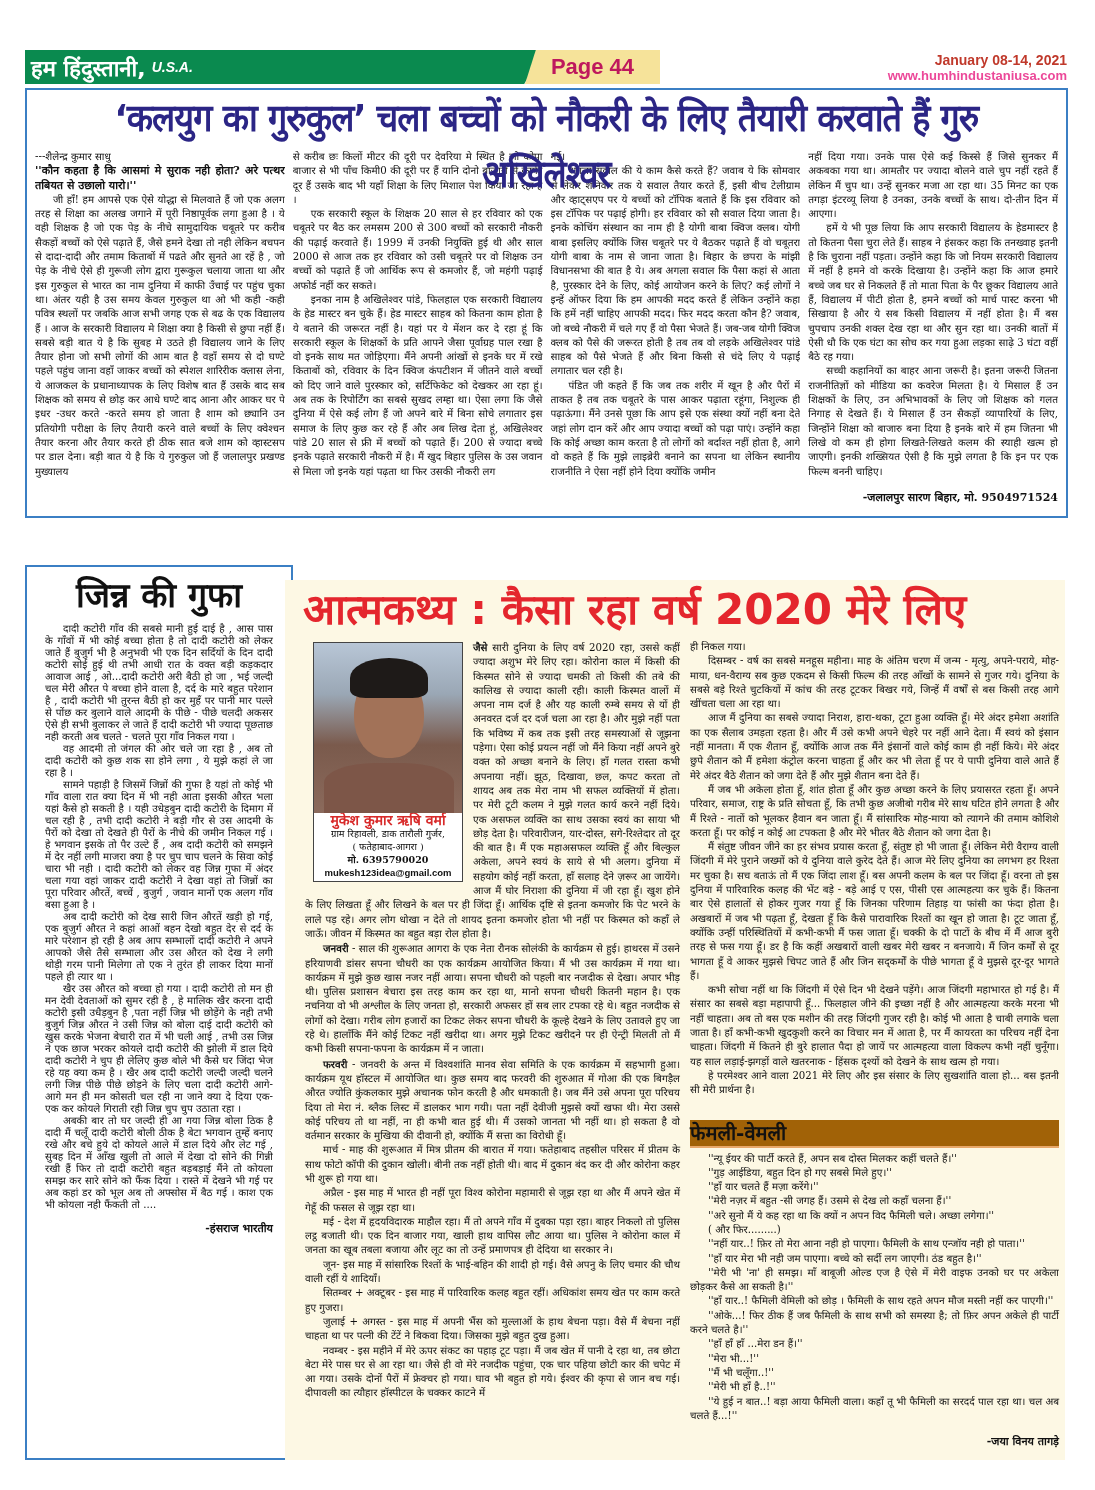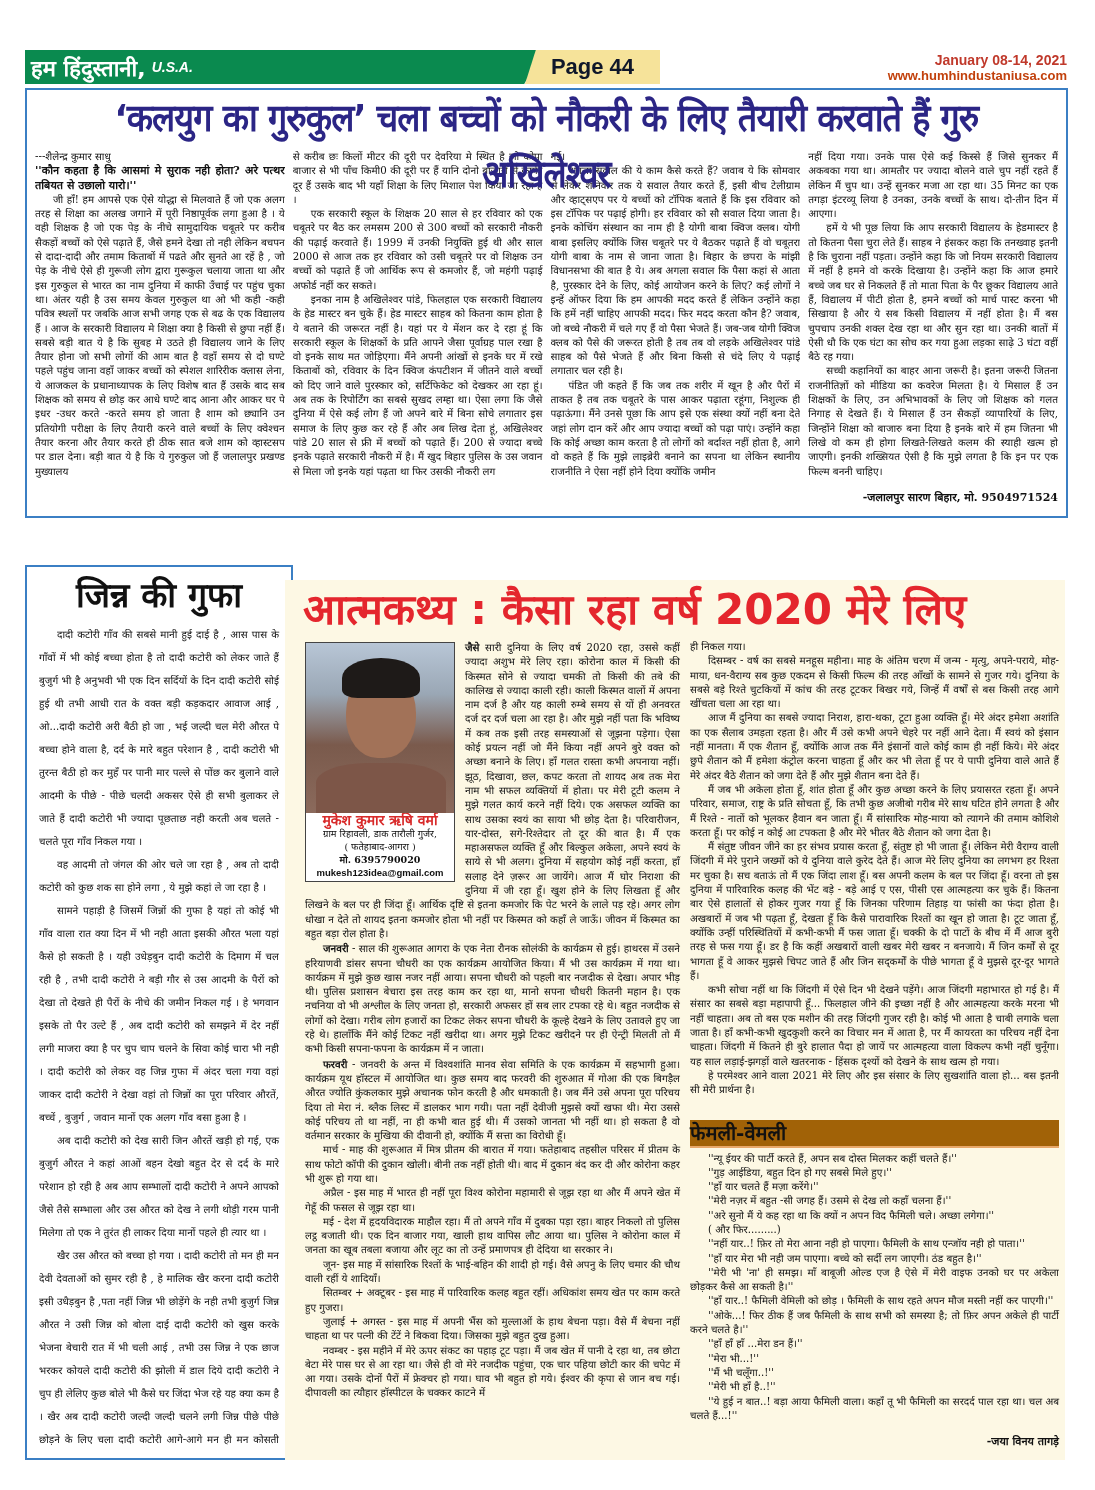--- a/index.html
+++ b/index.html
@@ -1,44 +1,44 @@
 <!DOCTYPE html>
 <html><head>
 <meta charset="utf-8">
 <style>
 *{box-sizing:border-box;margin:0;padding:0}
 body{width:1095px;height:1490px;background:#fff;font-family:"DejaVu Serif",serif;color:#111;position:relative;overflow:hidden}
 .masthead{position:absolute;left:25px;top:50px;width:620px;height:28px;display:flex}
 .mast-green{background:#0a8a4f;width:520px;height:34px;color:#fff;display:flex;align-items:center;padding-left:6px;clip-path:polygon(0 0,100% 0,96% 100%,0 100%)}
 .mast-title{font-family:"DejaVu Sans",sans-serif;font-weight:bold;font-size:22px}
 .mast-usa{font-family:"Liberation Sans",sans-serif;font-style:italic;font-weight:bold;font-size:14px;margin-left:6px}
-.mast-page{position:absolute;left:500px;top:0;width:135px;height:34px;background:#f6e39a;clip-path:polygon(8% 0,100% 0,100% 100%,0 100%);display:flex;align-items:center;justify-content:center;font-family:"Liberation Sans",sans-serif;font-weight:bold;font-size:22px;color:#0f172a}
+.mast-page{position:absolute;left:500px;top:0;width:135px;height:34px;background:#f6e39a;clip-path:polygon(8% 0,100% 0,100% 100%,0 100%);display:flex;align-items:center;justify-content:center;font-family:"Liberation Sans",sans-serif;font-weight:bold;font-size:22px;color:#be185d}
 .mast-right{position:absolute;right:28px;top:52px;text-align:right;font-family:"Liberation Sans",sans-serif;font-weight:bold}
 .mast-date{color:#c0392b;font-size:14px}
-.mast-url{color:#c2410c;font-size:13px}
+.mast-url{color:#ec4899;font-size:13px}
 .box1{position:absolute;left:25px;top:88px;width:1043px;height:430px;border:2px solid #3b7fc4}
 .headline1{font-family:"DejaVu Sans",sans-serif;font-weight:bold;color:#2b2585;font-size:38px;text-align:center;line-height:56px;height:60px;letter-spacing:-1px;transform:scaleX(0.9);transform-origin:center}
 .cols4{display:flex;gap:8px;padding:0 8px;height:360px}
 .cols4 .col{flex:1;font-size:10.2px;line-height:14.3px;text-align:justify;overflow:hidden}
 .cols4 .col p{text-indent:18px}
 .byline{font-weight:normal}
 .quote{font-weight:bold;font-size:11px}
 .sig{font-weight:bold;text-align:right;font-size:11px;margin-top:12px}
 .box2{position:absolute;left:25px;top:565px;width:268px;height:895px;border:2px solid #3b7fc4}
 .jinn-title{font-family:"DejaVu Sans",sans-serif;font-weight:bold;font-size:34px;text-align:center;line-height:56px}
-.jinn-text{padding:0 12px;font-size:10.2px;line-height:23px;text-align:justify;overflow:hidden;height:825px}
+.jinn-text{padding:0 18px;font-size:10.2px;line-height:12px;text-align:justify;overflow:hidden;height:825px}
 .jinn-text p{text-indent:18px}
 .atma{position:absolute;left:285px;top:580px;width:780px;height:880px;background:#fdf8e4}
 .atma-title{font-family:"DejaVu Sans",sans-serif;font-weight:bold;color:#e4262d;font-size:42px;line-height:60px;padding-left:18px}
 .atma-body{display:flex;gap:10px;padding:0 6px 0 20px}
 .atma-left{width:375px;font-size:10.2px;line-height:14.3px;text-align:justify;position:relative}
 .atma-left p{text-indent:18px}
 .atma-right{flex:1;font-size:10.2px;line-height:14.3px;text-align:justify}
 .atma-right p{text-indent:18px}
-.photo-card{float:left;width:150px;margin:2px 10px 4px 0;border:1px solid #444;background:#fff;text-align:center}
+.photo-card{float:left;width:150px;margin:2px 10px 4px 8px;border:1px solid #444;background:#fff;text-align:center}
 .photo{height:170px;background:linear-gradient(180deg,#b8c6d6 0%,#9aa7b5 30%,#7a5a4c 60%,#8b6a5c 100%);position:relative}
 .face{position:absolute;left:40px;top:25px;width:70px;height:90px;border-radius:50% 50% 45% 45%;background:#a27258}
 .hair{position:absolute;left:36px;top:15px;width:78px;height:40px;border-radius:50% 50% 20% 20%;background:#1e1a18}
 .shirt{position:absolute;left:10px;top:120px;width:130px;height:50px;border-radius:40% 40% 0 0;background:#7d5648}
 .pname{color:#d82a2a;font-weight:bold;font-size:14px;font-family:"DejaVu Sans",sans-serif}
 .paddr{font-size:9.5px;line-height:13px}
 .pemail{font-family:"Liberation Sans",sans-serif;font-size:9.5px;font-weight:bold}
 .family-title{font-family:"DejaVu Sans",sans-serif;font-weight:bold;font-size:20px;text-align:left;background:#a16207;border-bottom:2px solid #e8a86a;margin:22px 0 4px;line-height:26px}
 .dialog p{text-indent:18px}
 .strong{font-weight:bold}

